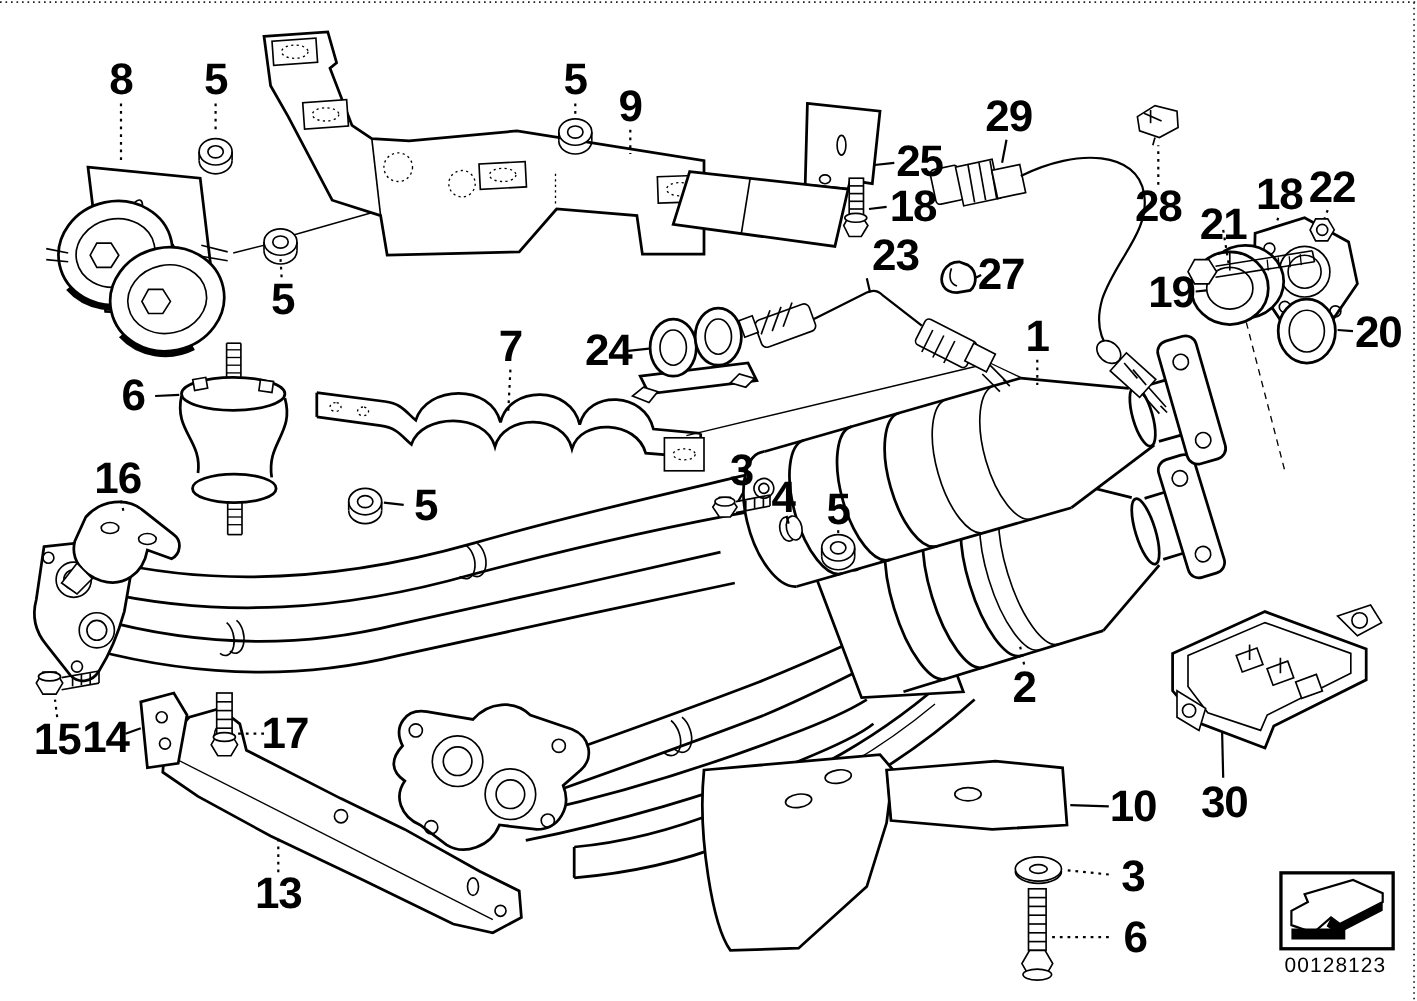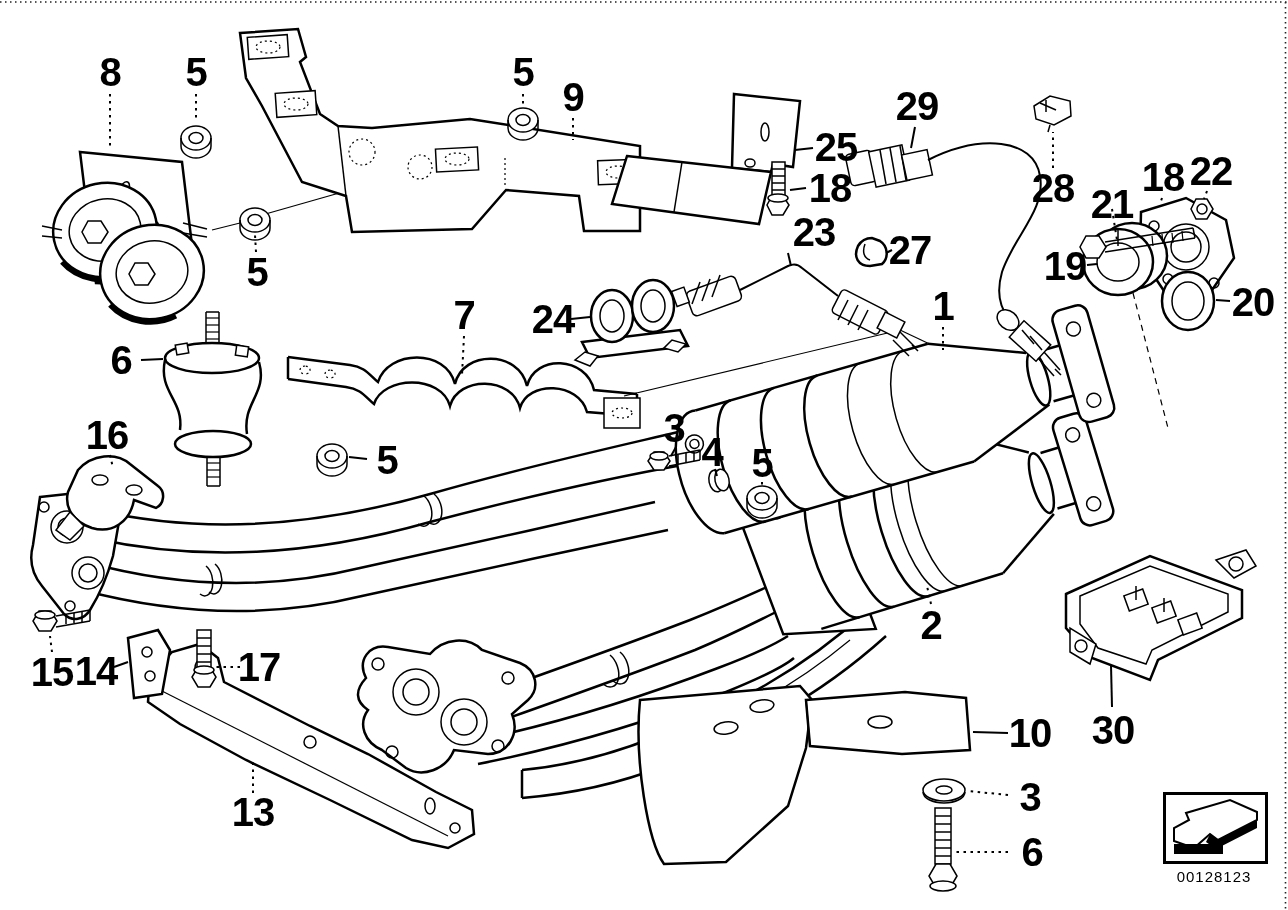--- a/index.html
+++ b/index.html
@@ -5,21 +5,21 @@
   html,body{margin:0;padding:0;background:#fff}
   .stage{position:relative;width:1288px;height:910px;background:#fff;overflow:hidden;
          font-family:"Liberation Sans",sans-serif}
   .stage svg.art{position:absolute;left:0;top:0}
   .callout{position:absolute;transform:translate(-50%,-50%);font-weight:700;font-size:40px;
            letter-spacing:-1px;line-height:1;color:#000;white-space:nowrap;
            font-family:"Liberation Sans",sans-serif}
   .leader{stroke:#000;stroke-width:2;fill:none}
   .leader.dotted{stroke-dasharray:2.5 4.5}
   .stamp{position:absolute;left:1163px;top:792px;width:99px;height:66px;border:3px solid #000;background:#fff}
-  .code{position:absolute;left:1160px;top:868px;width:108px;text-align:center;font-size:15px;
+  .code{position:absolute;left:1160px;top:868px;width:108px;text-align:center;font-size:19px;
         color:#000;letter-spacing:1px}
   .ln{stroke:#000;fill:none}
   .w25{stroke-width:2.5}.w15{stroke-width:1.5}.w12{stroke-width:1.2}
   .fw{fill:#fff}.fn{fill:none}
   .dot{stroke-dasharray:2 3}
   .dash{stroke-dasharray:6 5}
 </style>
 </head>
 <body>
 

